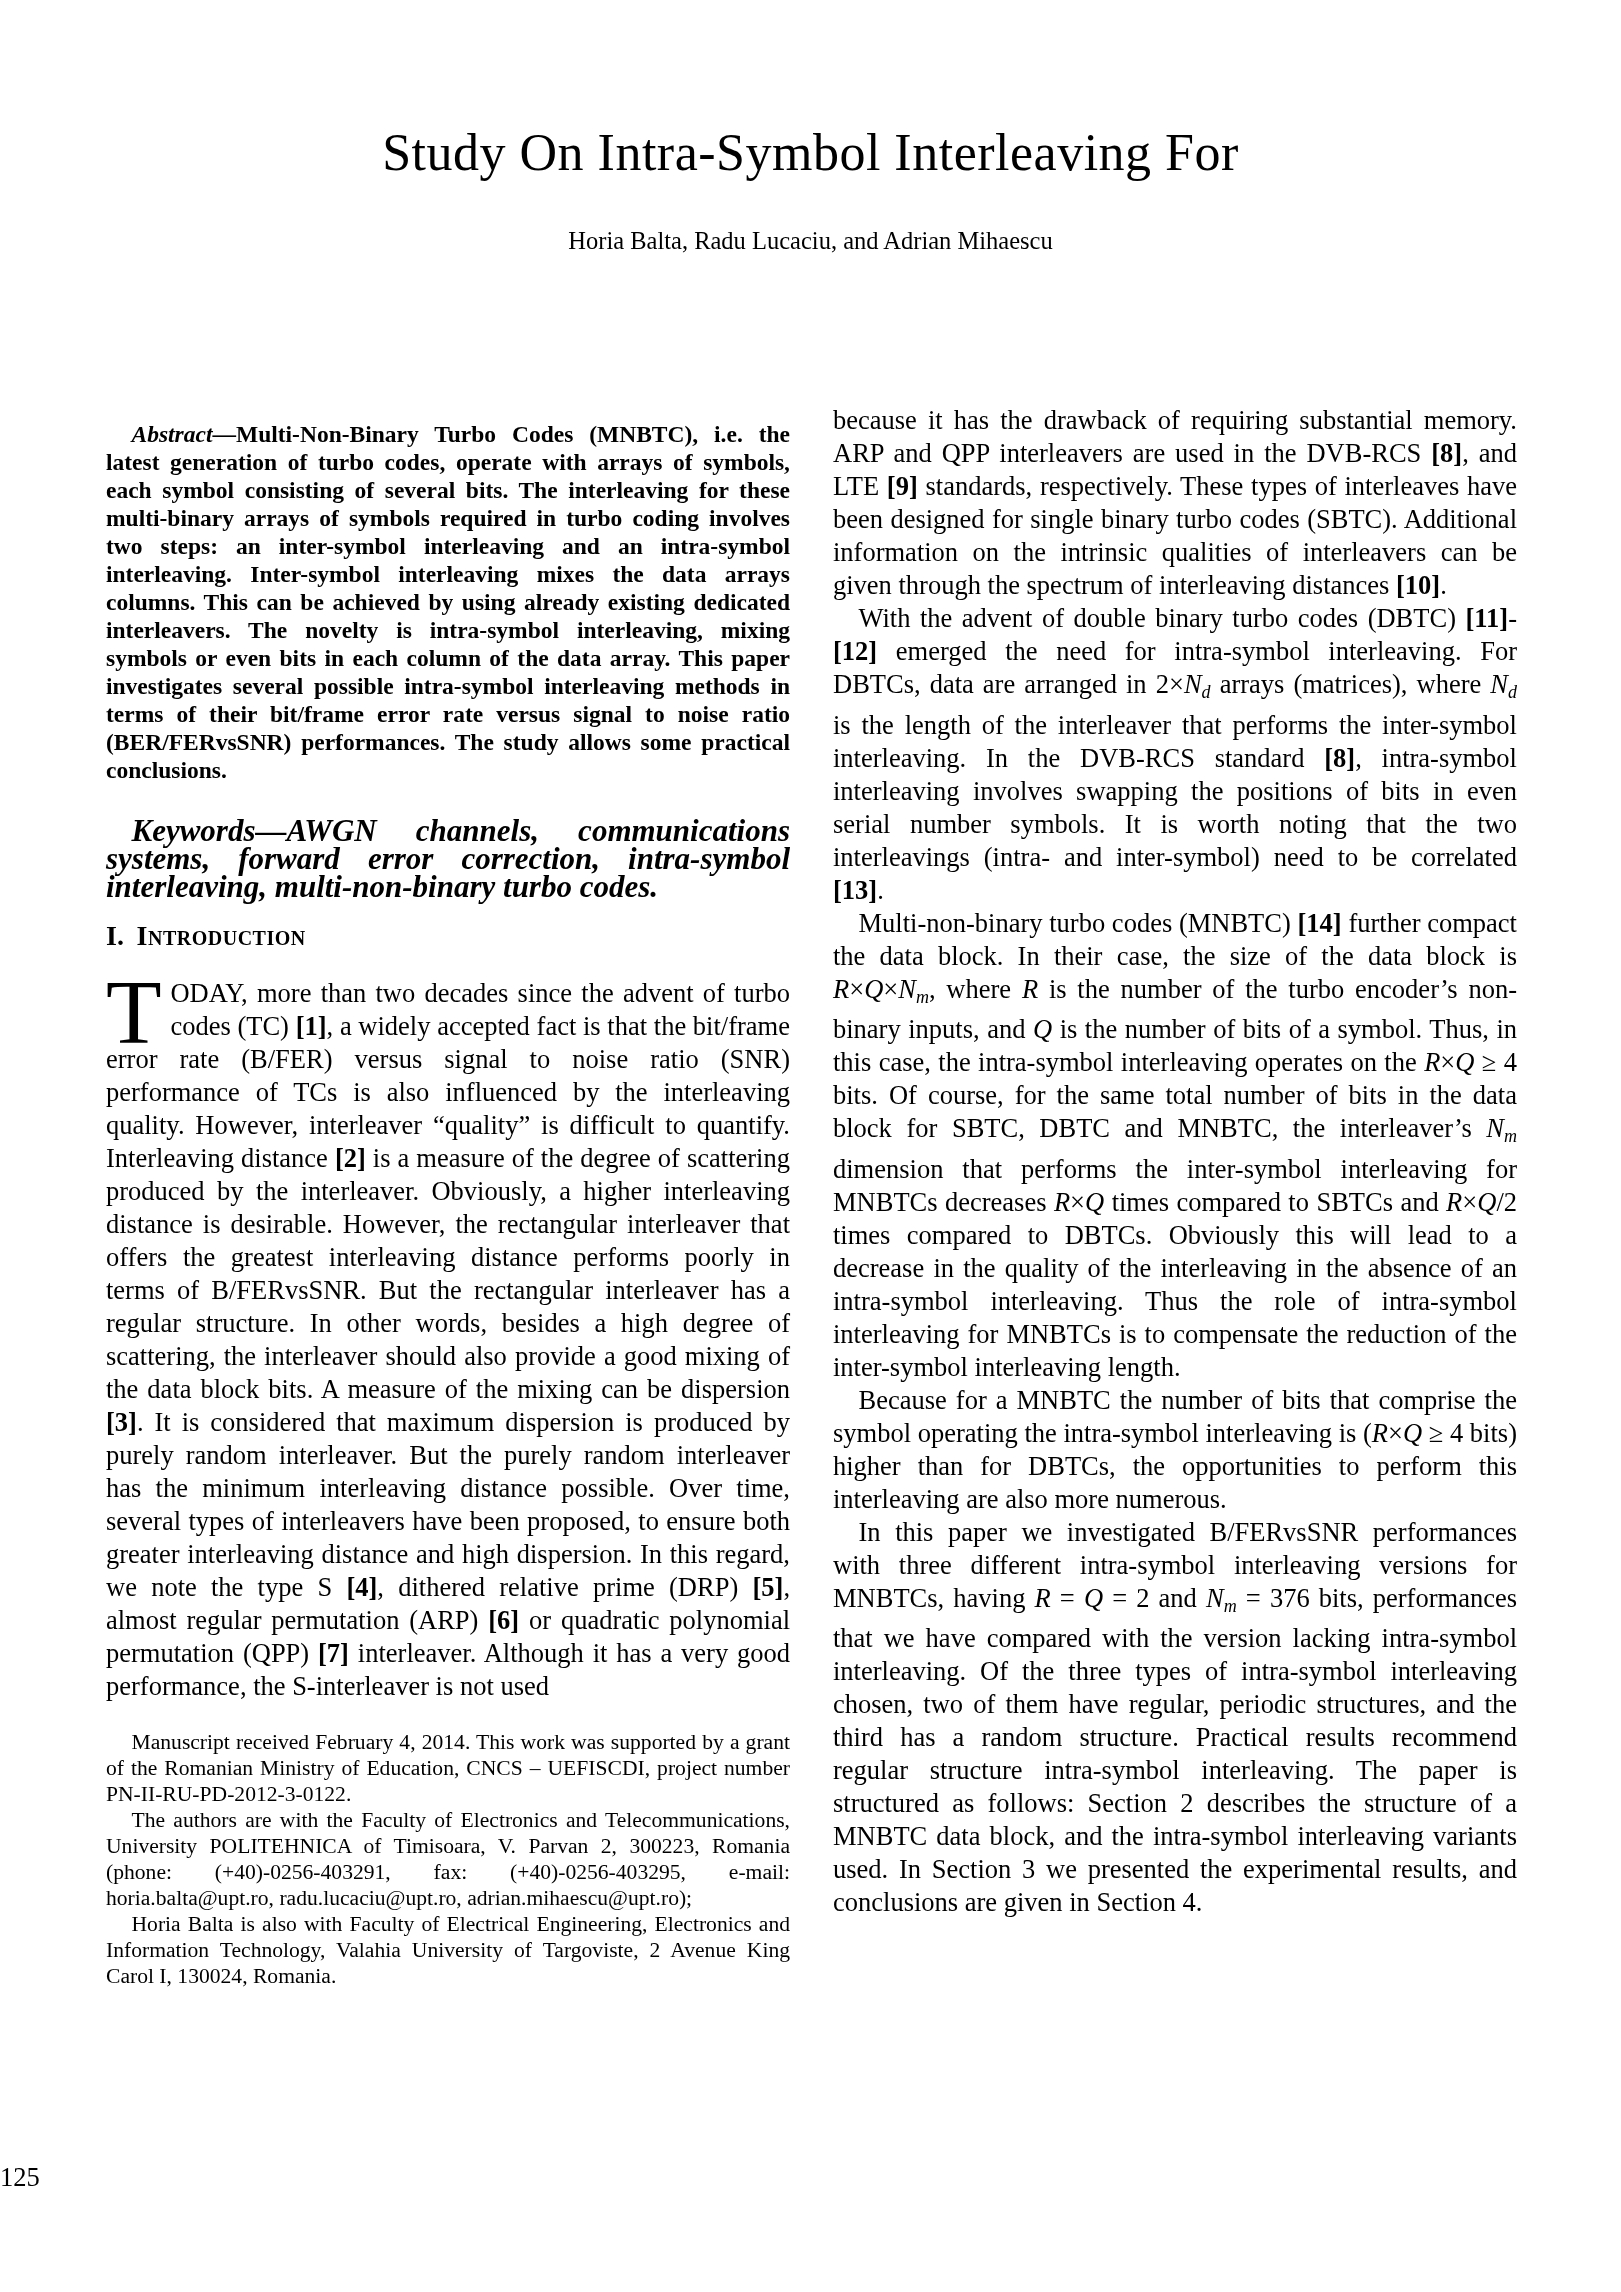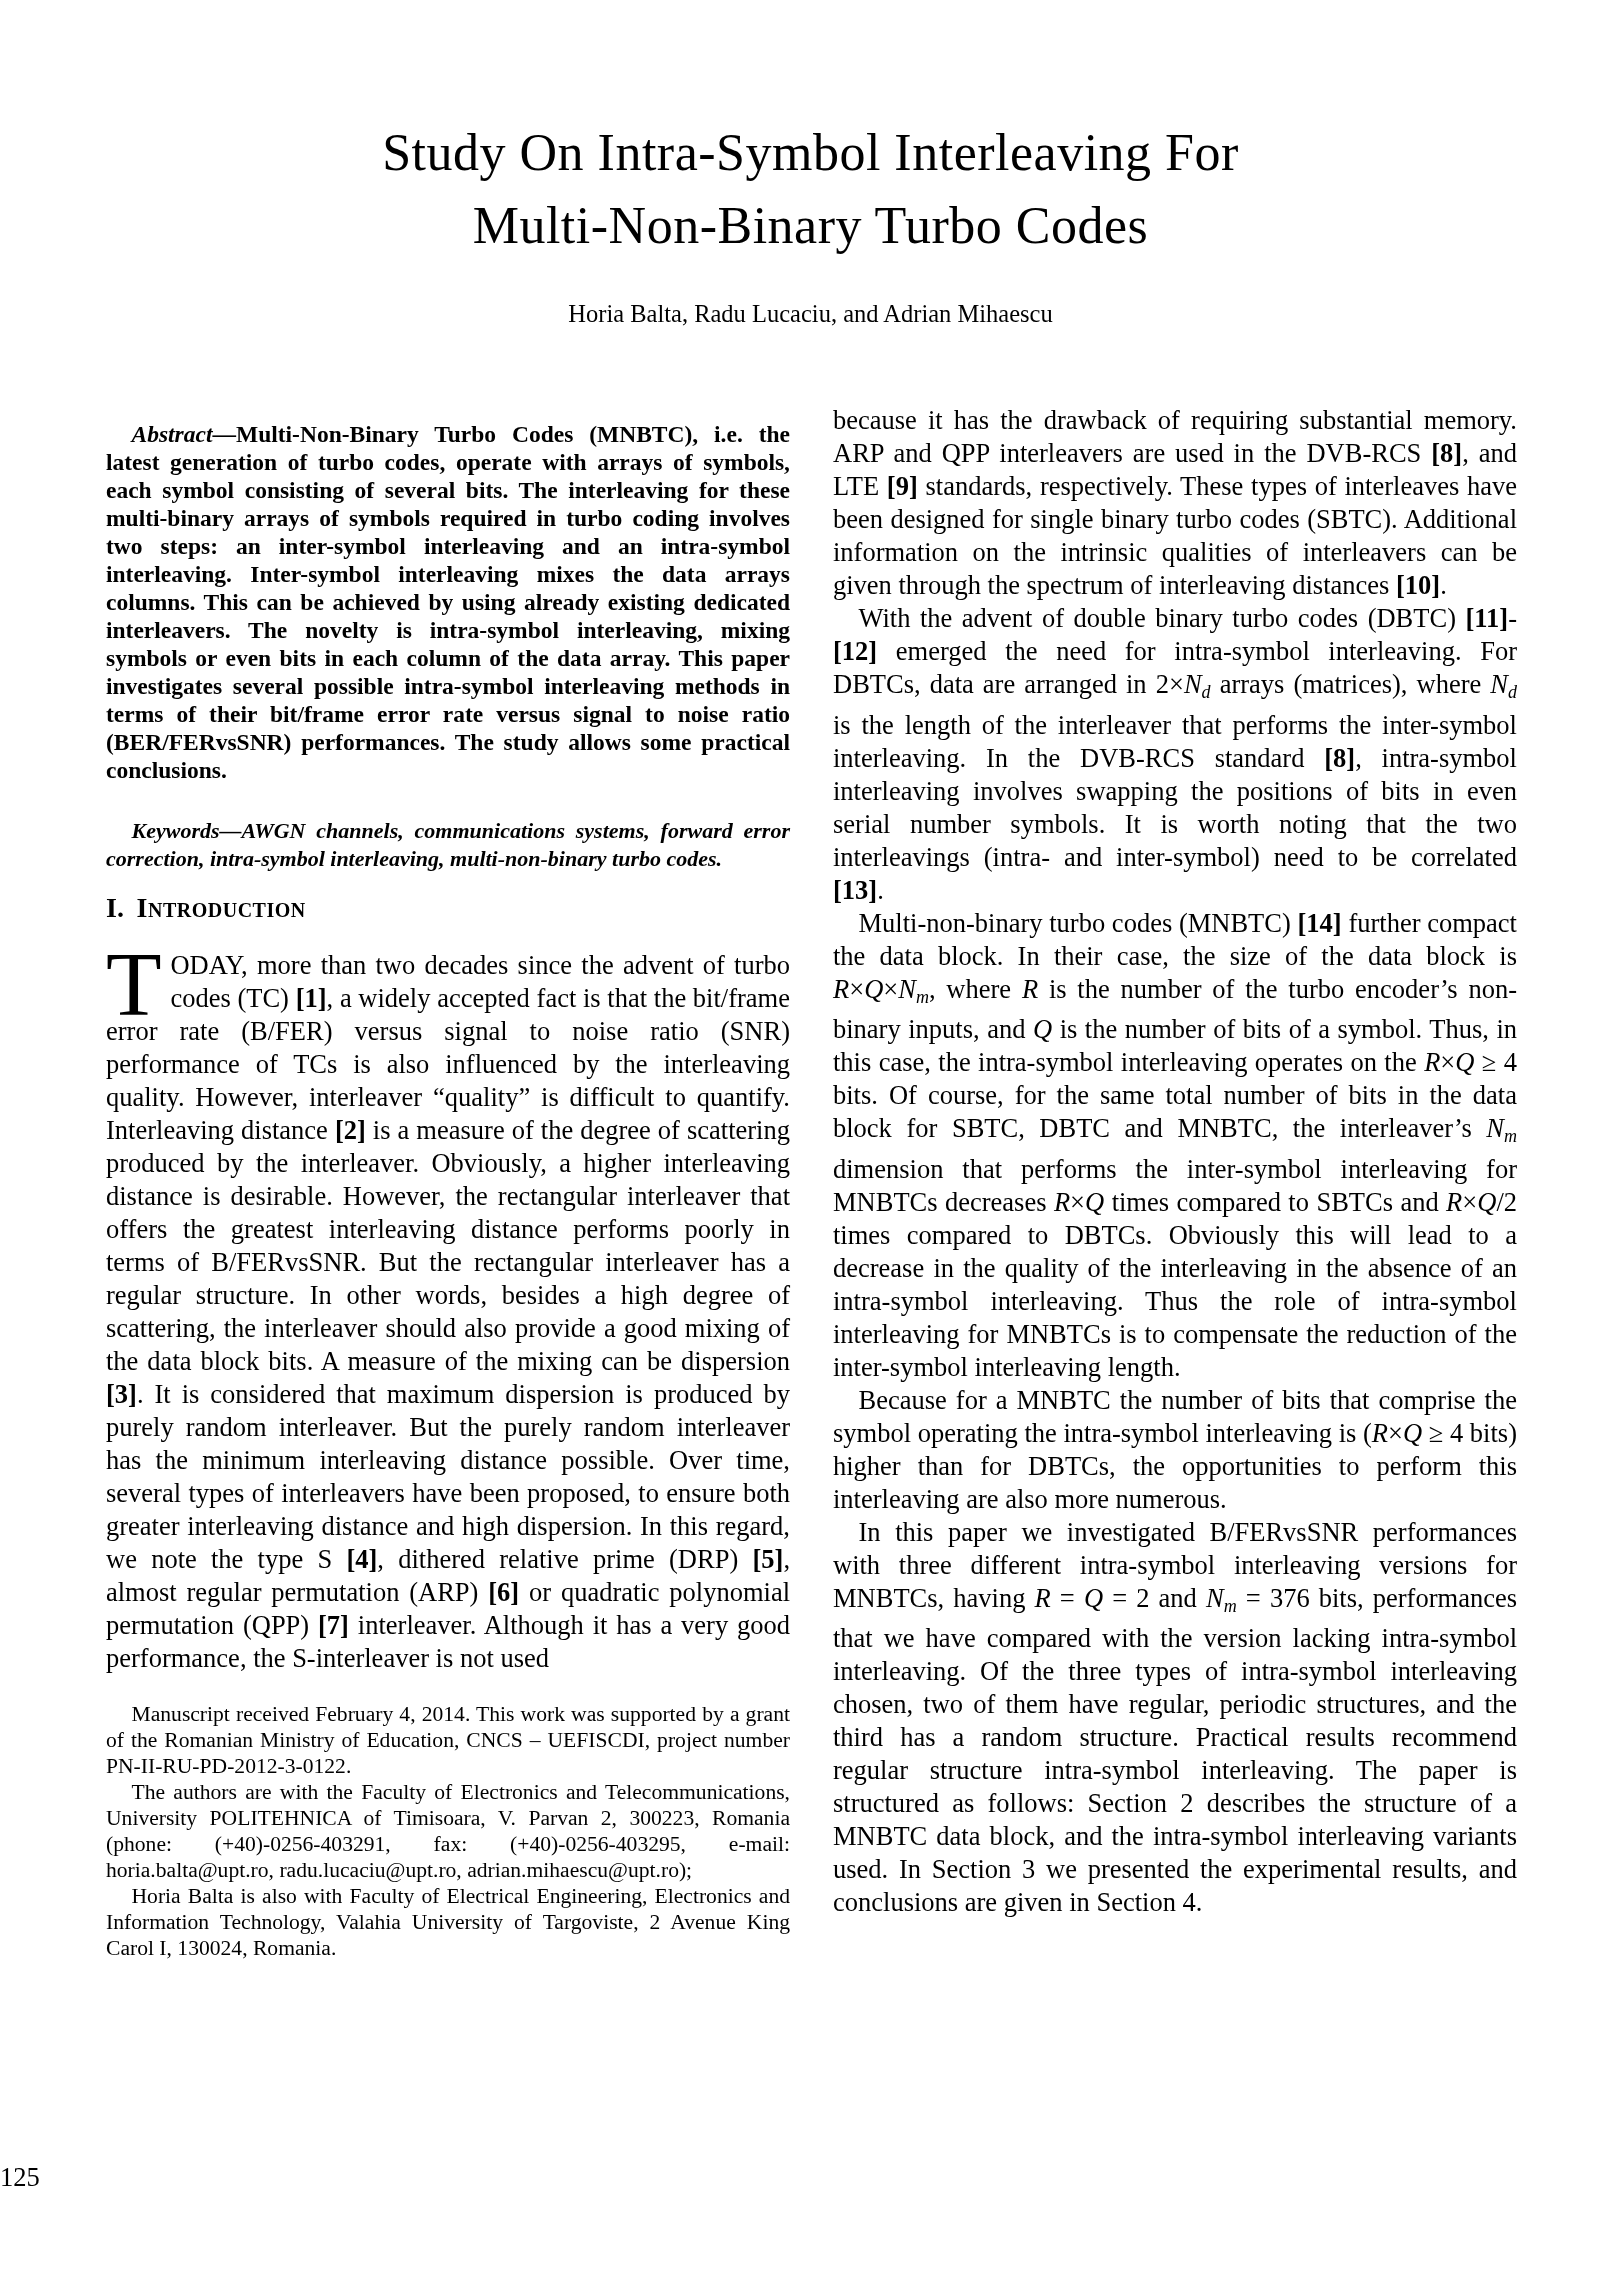--- a/index.html
+++ b/index.html
@@ -43,21 +43,21 @@
   .abstract {
     margin: 15.7px 0 0 0;
     font-size: 23.5px;
     line-height: 28px;
     font-weight: 700;
     text-align: justify;
     text-indent: 25.5px;
   }
   .keywords {
     margin: 33px 0 17px 0;
-    font-size: 22px;
+    font-size: 31px;
     line-height: 28px;
     font-weight: 700;
     font-style: italic;
     text-align: justify;
     text-indent: 25.5px;
   }
   .sec-heading {
     margin: 18px 0 0 0;
     font-size: 28px;
     font-weight: 700;
@@ -109,21 +109,20 @@
     font-size: 26.5px;
   }
 </style>
 </head>
 <body>
 
 <div class="page">
 
   <h1 class="title">
     <div>Study On Intra-Symbol Interleaving For</div>
-    <div>Multi-Non-Binary Turbo Codes</div>
   </h1>
 
   <div class="authors">Horia Balta, Radu Lucaciu, and Adrian Mihaescu</div>
 
   <div class="columns">
 
     <div class="col">
       <p class="abstract"><span class="r-bi">Abstract</span><span class="r-b">—Multi-Non-Binary Turbo Codes (MNBTC), i.e. the latest generation of turbo codes, operate with arrays of symbols, each symbol consisting of several bits. The interleaving for these multi-binary arrays of symbols required in turbo coding involves two steps: an inter-symbol interleaving and an intra-symbol interleaving. Inter-symbol interleaving mixes the data arrays columns. This can be achieved by using already existing dedicated interleavers. The novelty is intra-symbol interleaving, mixing symbols or even bits in each column of the data array. This paper investigates several possible intra-symbol interleaving methods in terms of their bit/frame error rate versus signal to noise ratio (BER/FERvsSNR) performances. The study allows some practical conclusions.</span></p>
       <p class="keywords"><span class="r-bi">Keywords</span><span class="r-bi">—AWGN channels, communications systems, forward error correction, intra-symbol interleaving, multi-non-binary turbo codes.</span></p>
       <h2 class="sec-heading"><span>I.</span><span class="sc">Introduction</span></h2>

